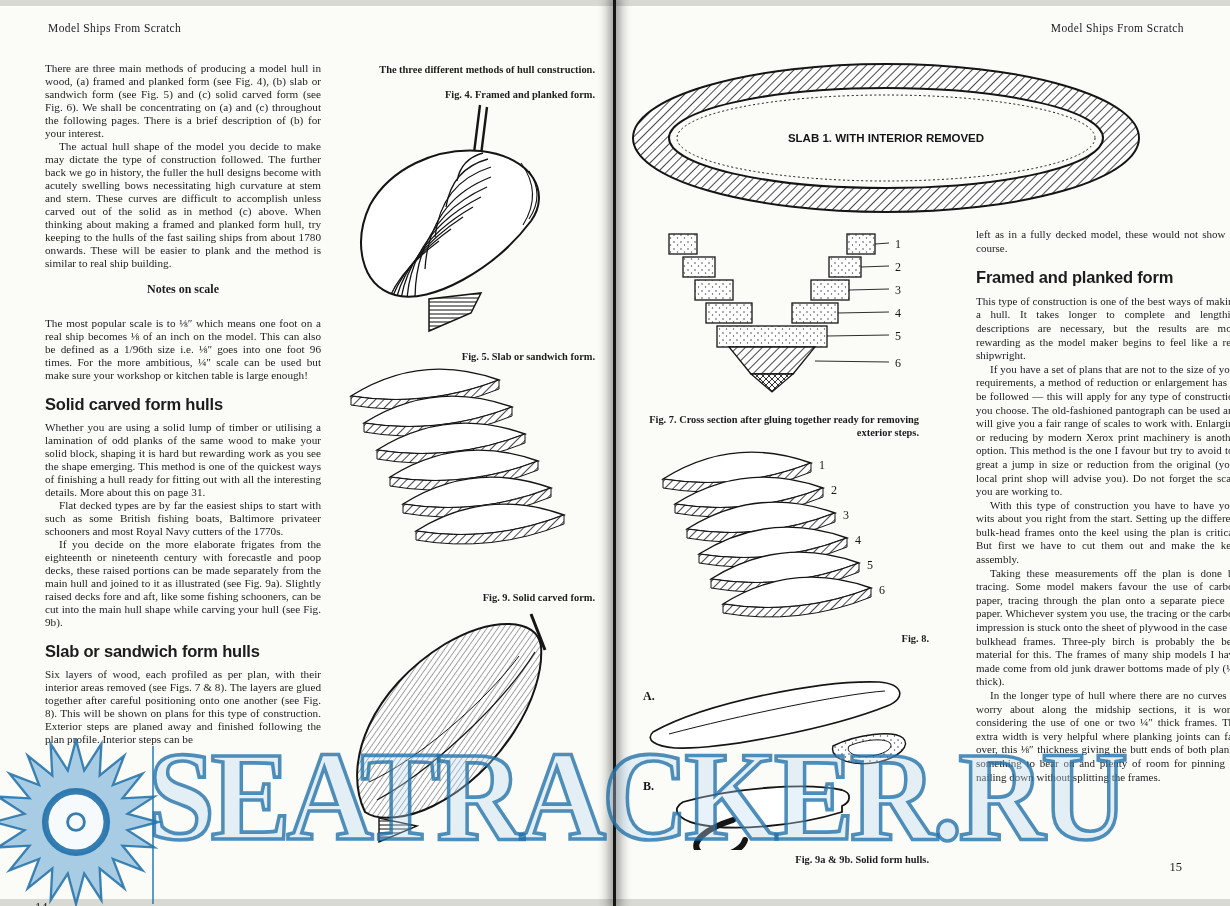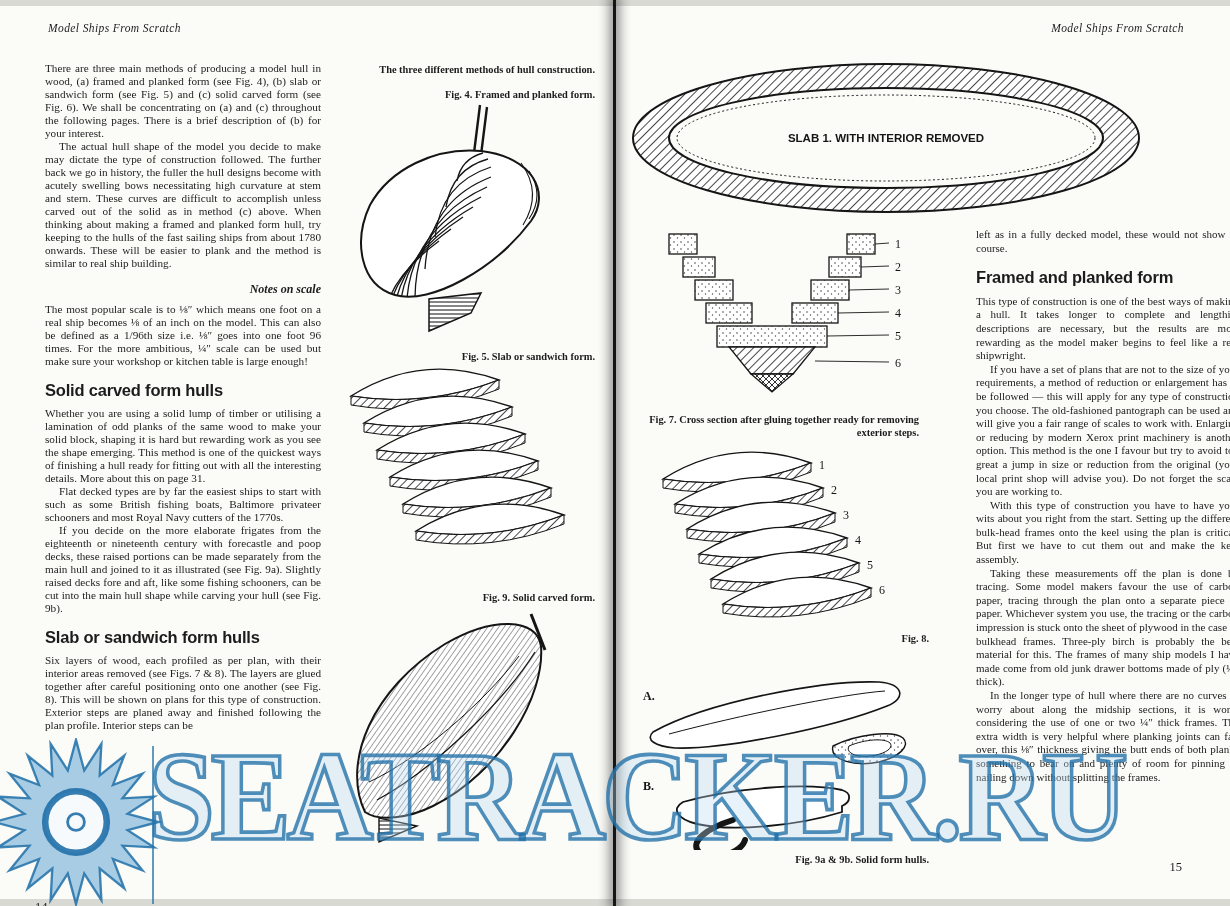--- a/index.html
+++ b/index.html
@@ -15,34 +15,34 @@
   .edge-bottom { bottom:0; height:7px; }
   .spine {
     position:absolute; top:0; left:613px; width:3px; height:906px;
     background:#151515; z-index:2;
     box-shadow:0 0 10px 3px rgba(0,0,0,0.35);
   }
   .spine-shade-l, .spine-shade-r { position:absolute; top:0; height:906px; width:16px; z-index:1; }
   .spine-shade-l { left:597px; background:linear-gradient(to right, rgba(0,0,0,0), rgba(0,0,0,0.10)); }
   .spine-shade-r { left:616px; background:linear-gradient(to left, rgba(0,0,0,0), rgba(0,0,0,0.10)); }
 
-  .running-head { position:absolute; top:22px; font-size:11.5px; letter-spacing:0.4px; z-index:3;font-style:italic; }
+  .running-head { position:absolute; top:22px; font-size:11.5px; letter-spacing:0.4px; z-index:3; }
   .head-left { left:48px; }
   .head-right { right:46px; text-align:right; }
 
   .page-num { position:absolute; top:860px; font-size:12.5px; z-index:3; }
   .pn-left { left:35px;margin-top:40px; }
   .pn-right { right:48px; }
 
   .col-text { position:absolute; z-index:3; text-align:justify; }
   .col-text p { text-align:justify; }
   .col-left { left:45px; top:62px; width:276px; font-size:11.2px; line-height:13px; }
   .col-right { left:976px; top:228px; width:263px; font-size:11px; line-height:13.6px; }
   p.ind { text-indent:14px; }
-  .notes-heading { font-weight:bold; font-style:italic; font-size:12px; margin:13px 0 7px; text-align:right; }
+  .notes-heading { font-weight:bold; font-size:12px; margin:13px 0 21px; text-align:center; }
   .sans-heading { font-family:"Liberation Sans", sans-serif; font-weight:bold; font-size:16.5px; margin:16px 0 10px; text-align:left; letter-spacing:-0.2px; }
 
   .fig-col { position:absolute; z-index:3; }
   .fig-col-left { left:333px; top:64px; width:262px; }
   .fig-col-right { left:637px; top:226px; width:292px; }
   .caption { font-size:10.4px; font-weight:bold; line-height:12.6px; text-align:right; }
   .cap-gap-top { margin-top:12px; }
   .cap-gap-small { margin-top:4px; }
   figure { margin:0; }
   svg.drawing { display:block; }

